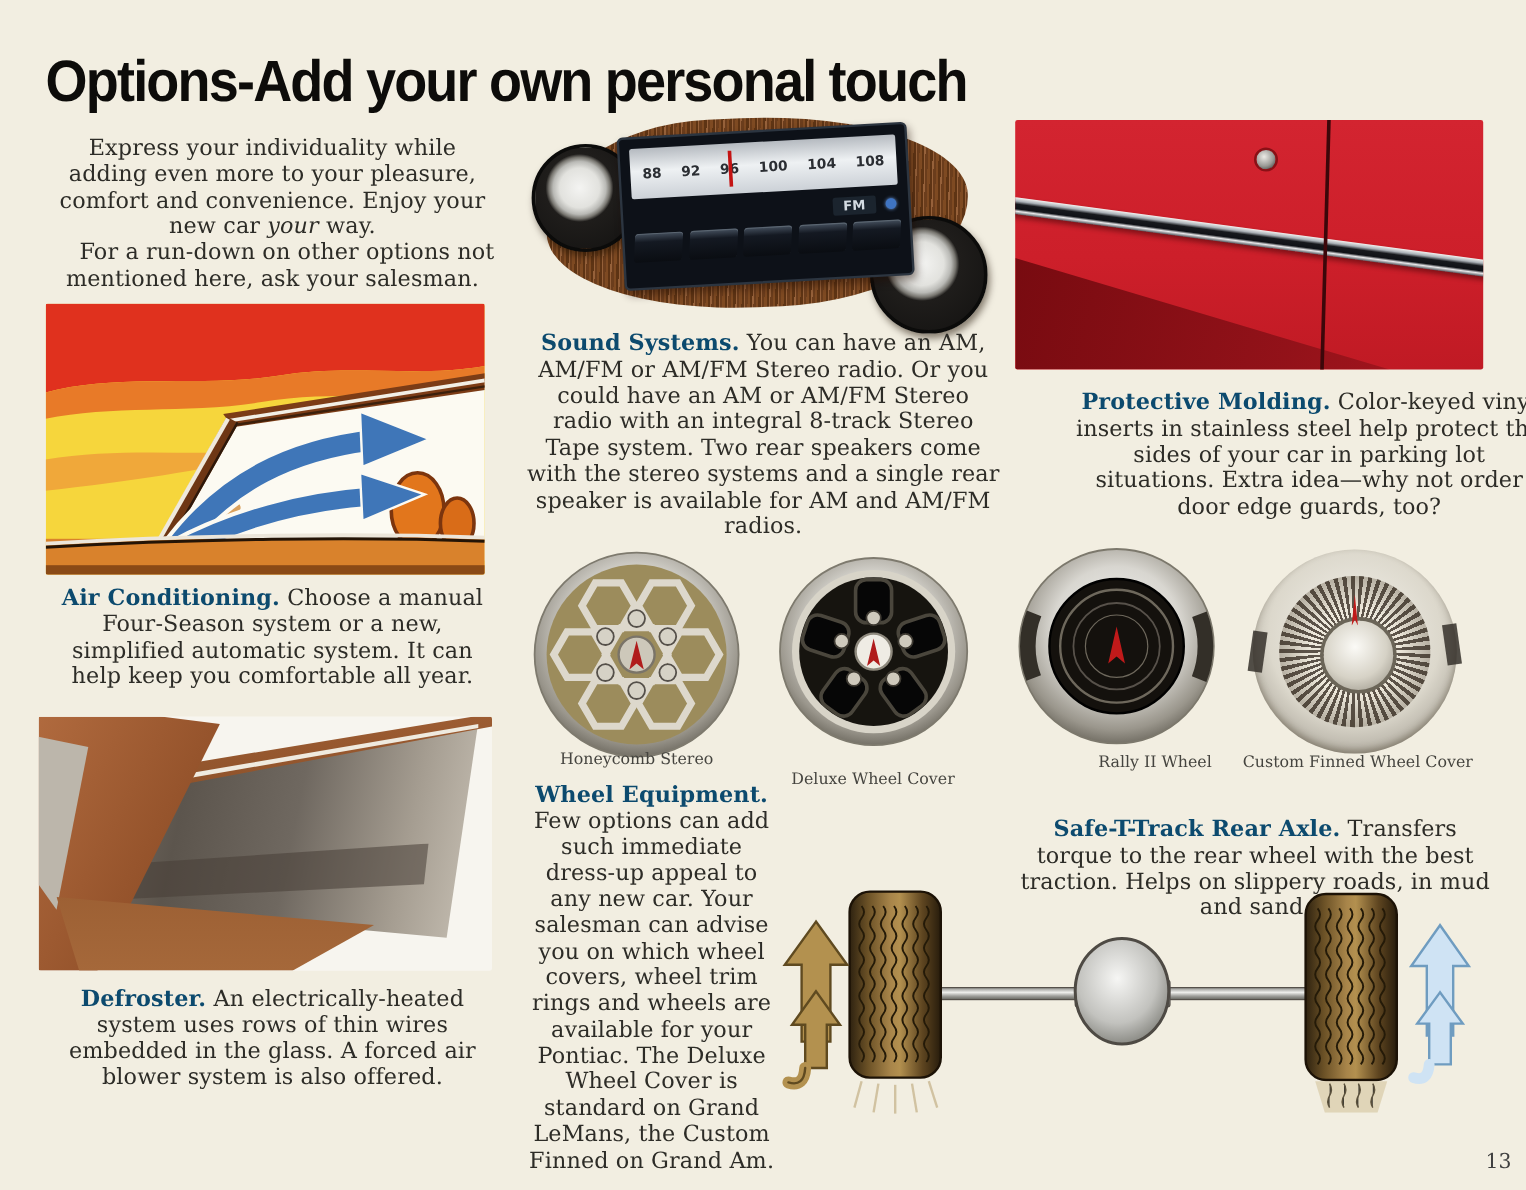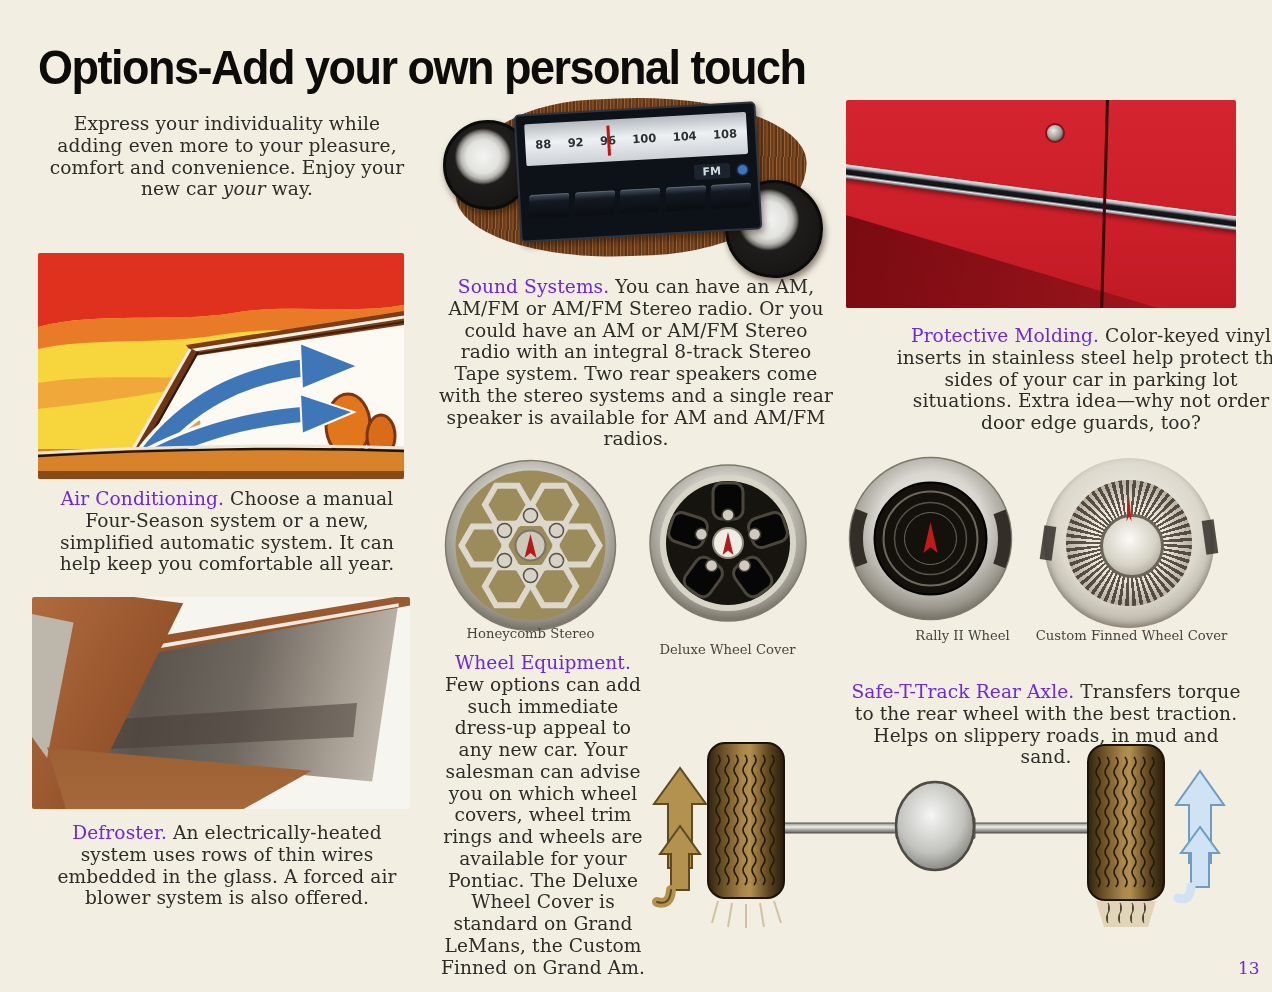--- a/index.html
+++ b/index.html
@@ -5,23 +5,23 @@
   html,body{margin:0;padding:0;width:1272px;height:992px;overflow:hidden;}
   body{position:relative;background:#f2eee1;font-family:"DejaVu Serif",serif;color:#2d2c27;}
   .abs{position:absolute;}
   
   .page-title{left:38px;top:40px;width:900px;font-family:"Liberation Sans",sans-serif;
     font-weight:bold;font-size:45px;letter-spacing:-1.5px;color:#0d0c0a;
     transform:scaleY(1.08);transform-origin:left top;}
   .body-text{font-size:18.6px;line-height:1.17;letter-spacing:.1px;text-align:center;}
   .body-text p{margin:0;}
   .body-text .indent{text-indent:1.3em;}
-  .lead{font-weight:normal;color:#6d28d9;}
+  .lead{font-weight:bold;color:#0c4a6e;}
   .caption{font-size:13.2px;color:#45443f;text-align:center;}
-  .pageno{font-size:17px;color:#6d28d9;}
+  .pageno{font-size:17px;color:#404040;}
   
   .photo{overflow:hidden;border-radius:2px;}
   
   .redcar{background:linear-gradient(180deg,#d32430 0%,#cd1f2a 55%,#c01a24 100%);}
   .redcar .shadow1{position:absolute;left:0;top:48%;width:100%;height:52%;
     clip-path:polygon(0 14%,80% 100%,0 100%);
     background:linear-gradient(110deg,#70090e 0%,#8e1118 60%,#a8161f 100%);opacity:.92;}
   .redcar .molding{position:absolute;left:-6%;top:44%;width:118%;height:14px;transform:rotate(7.6deg);
     background:linear-gradient(180deg,#f4f4f2 0%,#aab0b6 22%,#17191d 40%,#101217 68%,#e9e9eb 82%,#565a60 100%);
     box-shadow:0 3px 4px rgba(40,0,0,.45);}
@@ -86,20 +86,21 @@
     clip-path:polygon(50% 0,30% 100%,50% 80%,70% 100%);background:#c01a1a;}
   .cf-notch{position:absolute;width:12px;height:34px;background:#35302a;opacity:.85;}
 </style>
 </head>
 <body>
 
 <h1 class="abs page-title" style="margin:0;">Options-Add your own personal touch</h1>
 
 <div class="abs body-text" style="left:40px;top:113px;width:374px;">
   <p><span>Express your individuality while adding even more to your pleasure, comfort and convenience. Enjoy your new car </span><i>your</i><span> way.</span></p>
+  <p class="indent">For a run-down on other options not mentioned here, ask your salesman.</p>
 </div>
 
 <div class="abs photo" style="left:38px;top:253px;width:366px;height:226px;">
   <svg width="366" height="226" viewBox="0 0 366 226">
     <rect width="366" height="226" fill="#f6d63c"></rect>
     <path d="M0,0 H366 V52 C310,62 250,50 195,60 C135,70 60,58 0,74 Z" fill="#e0311e"></path>
     <path d="M0,74 C60,58 135,70 195,60 C250,50 310,62 366,52 V70 C300,82 240,72 180,82 C120,92 55,84 0,96 Z" fill="#e87a28"></path>
     <path d="M0,130 C70,118 140,130 205,120 C160,134 90,146 0,156 Z" fill="#f0a83a"></path>
     <path d="M366,62 L160,96 L90,214 L366,214 Z" fill="#fcfaf2"></path>
     <path d="M148,92 L366,58 L366,72 L156,103 Z" fill="#7c3c16"></path>

